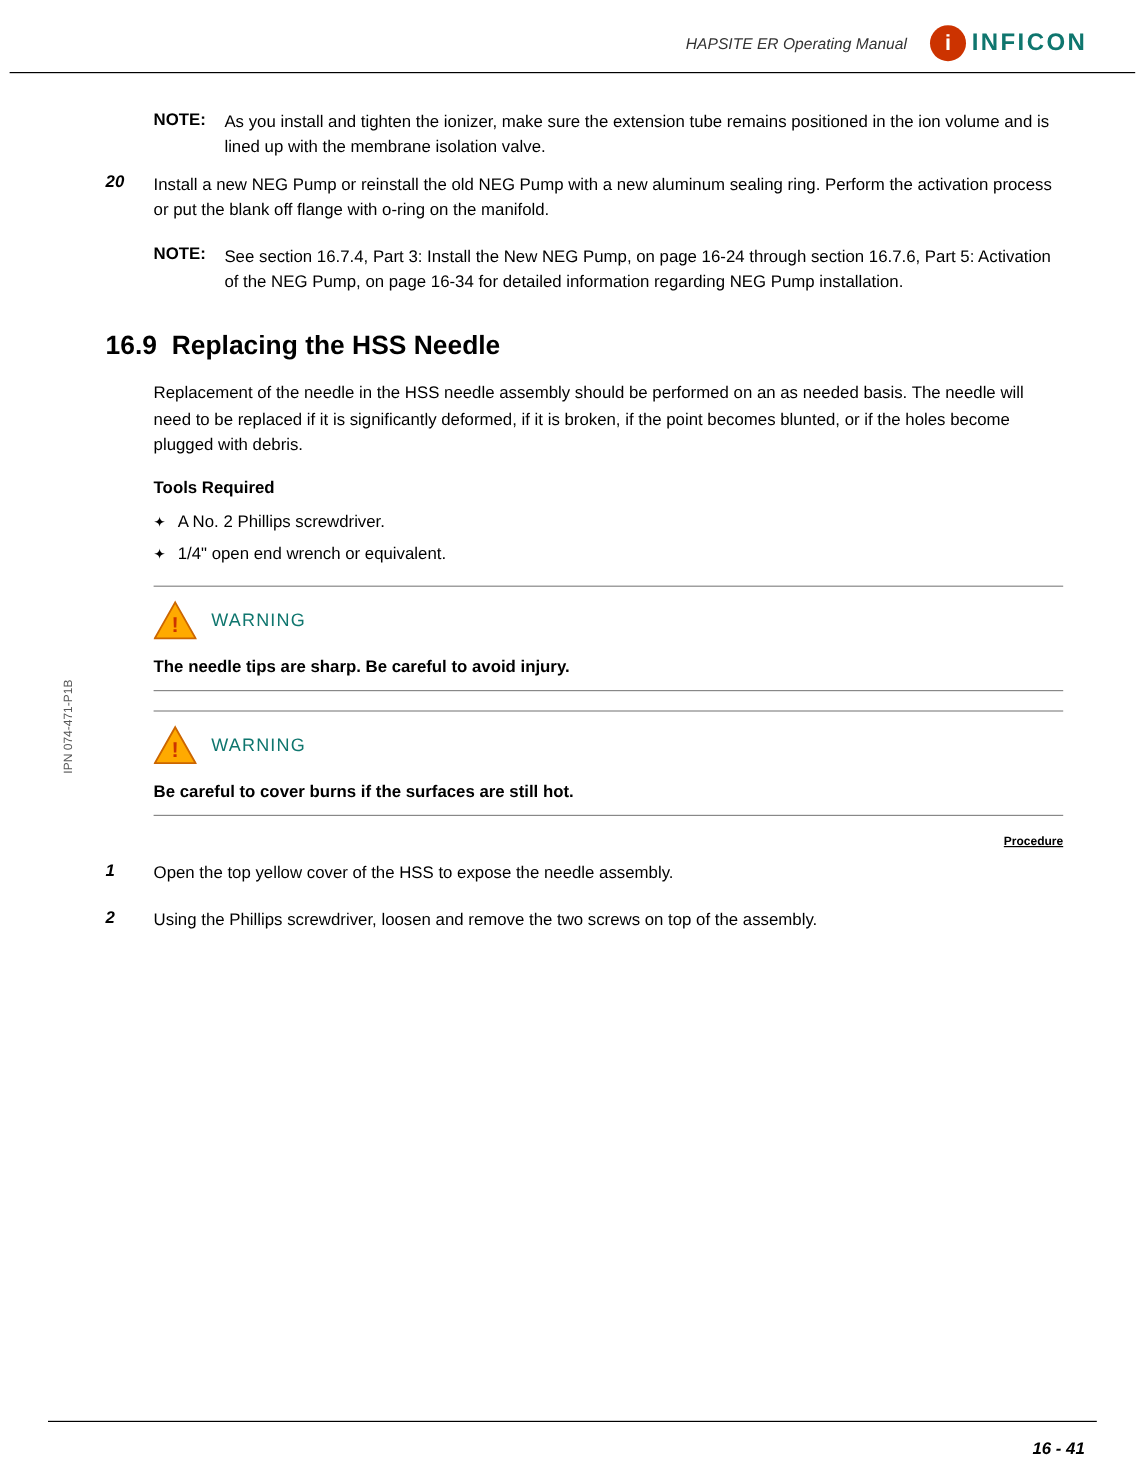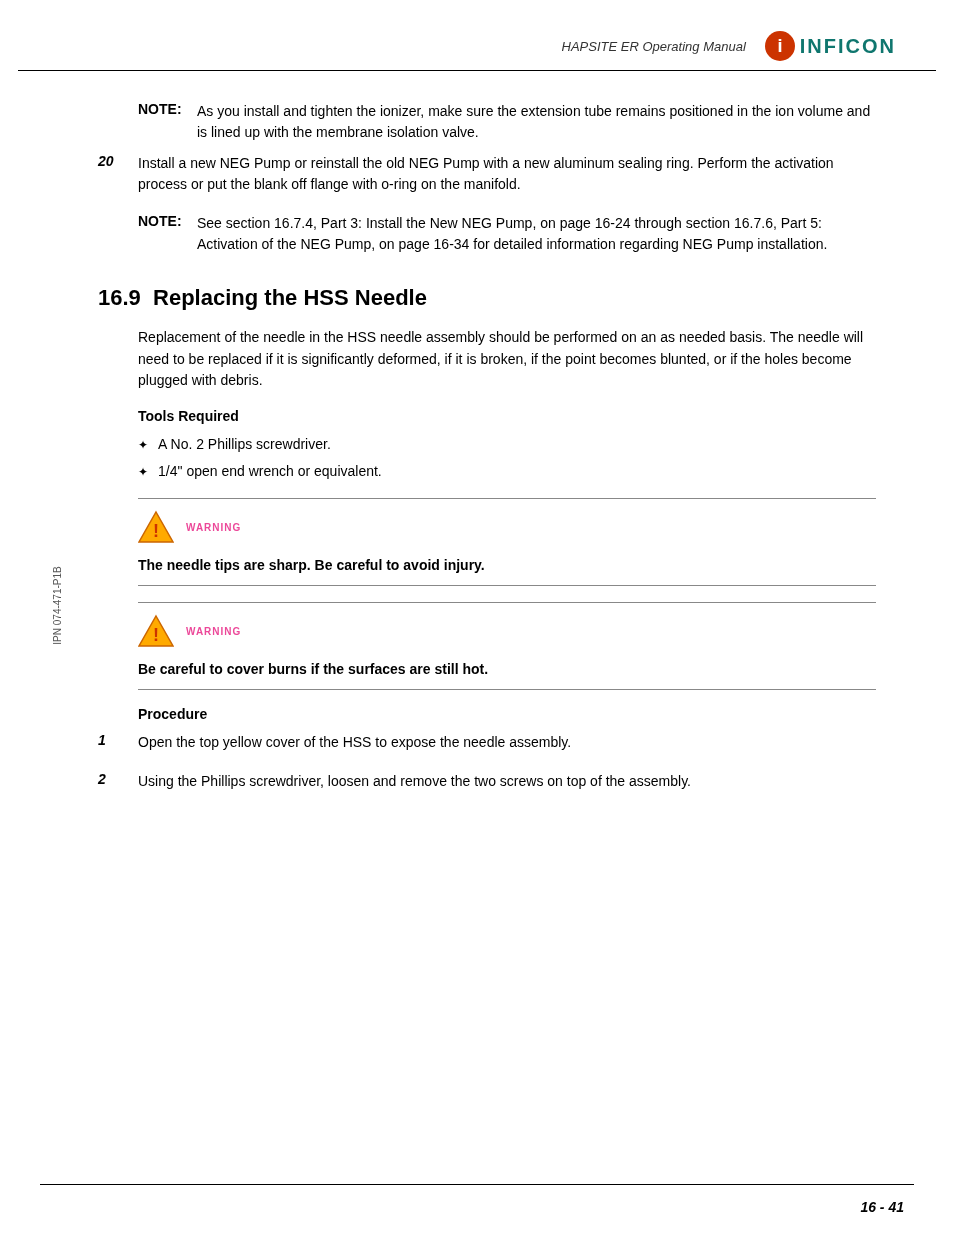--- a/index.html
+++ b/index.html
@@ -12,21 +12,21 @@
       width: 954px;
       min-height: 1235px;
       position: relative;
     }
 
     .page-container {
       width: 954px;
       min-height: 1235px;
       background: #fff;
       position: relative;
-      padding: 18px;
+      padding: 8px;
     }
 
     
     .header {
       display: flex;
       justify-content: flex-end;
       align-items: center;
       padding: 12px 40px 8px 40px;
       border-bottom: 1px solid #000;
     }
@@ -173,39 +173,41 @@
       margin-bottom: 8px;
     }
 
     .warning-icon {
       width: 36px;
       height: 36px;
       margin-right: 12px;
     }
 
     .warning-title {
-      font-weight: bold;
-      font-size: 10px;
-      color: #ec4899;
+      font-weight: normal;
+      font-size: 15px;
+      color: #0f766e;
       letter-spacing: 1px;
     }
 
     .warning-text {
       font-weight: bold;
       font-size: 14px;
       margin-left: 0;
       padding: 4px 0 2px 0;
     }
 
     
     .procedure-heading {
       font-weight: bold;
-      font-size: 14px;
+      font-size: 10px;
+      text-decoration: underline;
       margin-bottom: 10px;
       margin-left: 40px;
+      text-align: right;
     }
 
     
     .link-text {
       color: #000000;
     }
 
     
     .footer {
       position: absolute;

